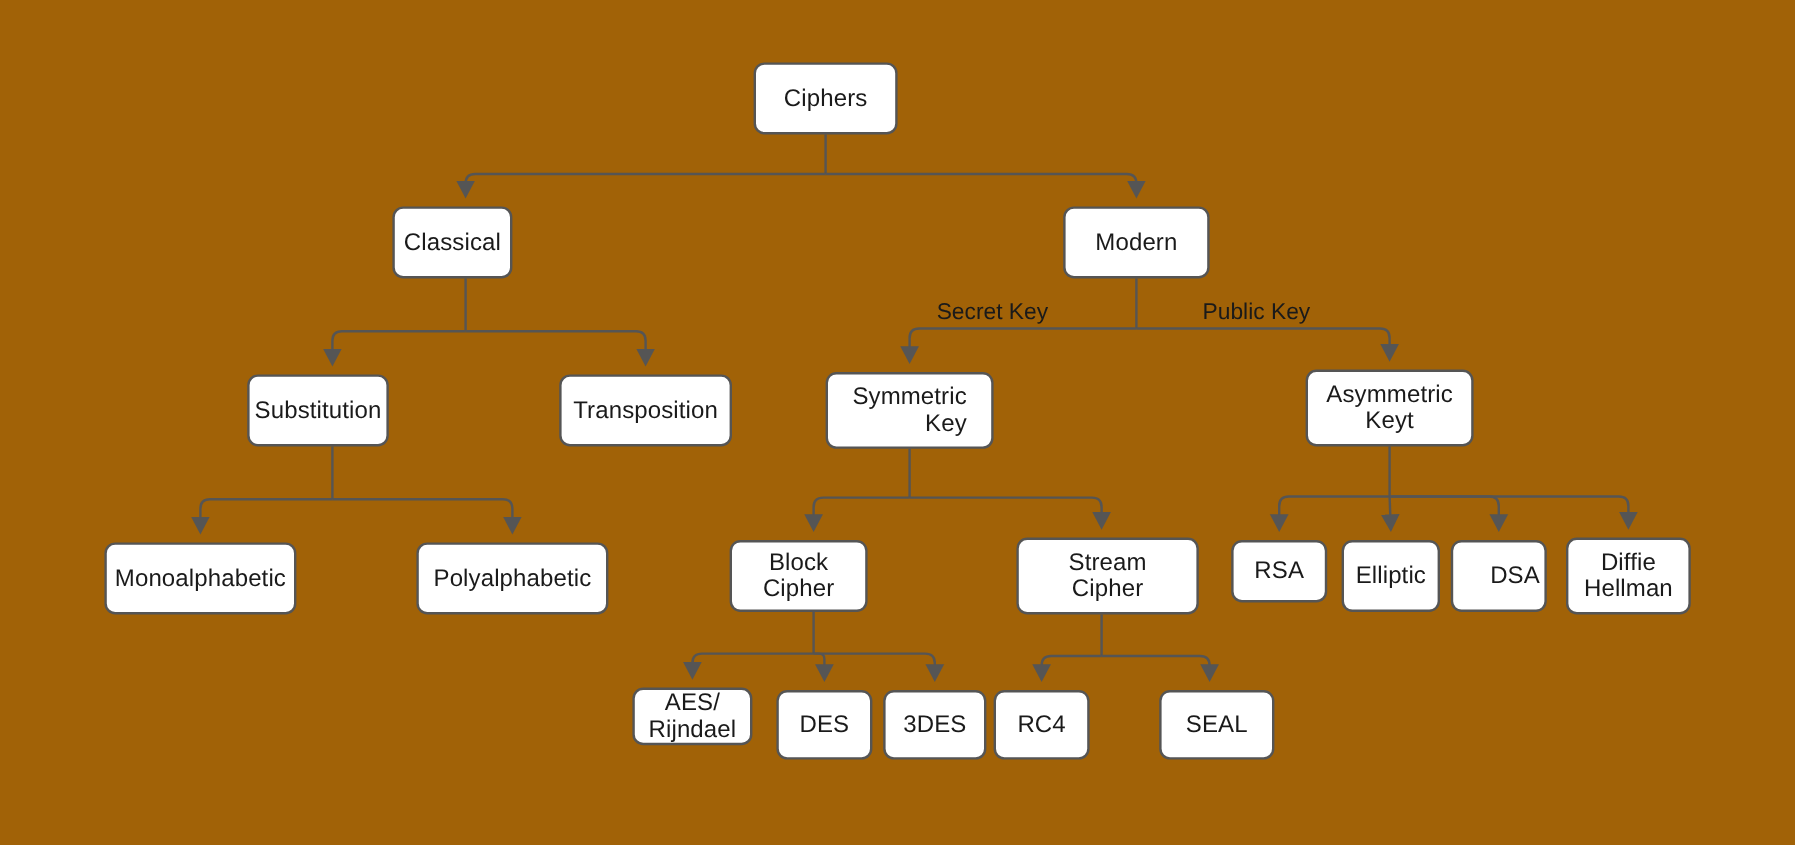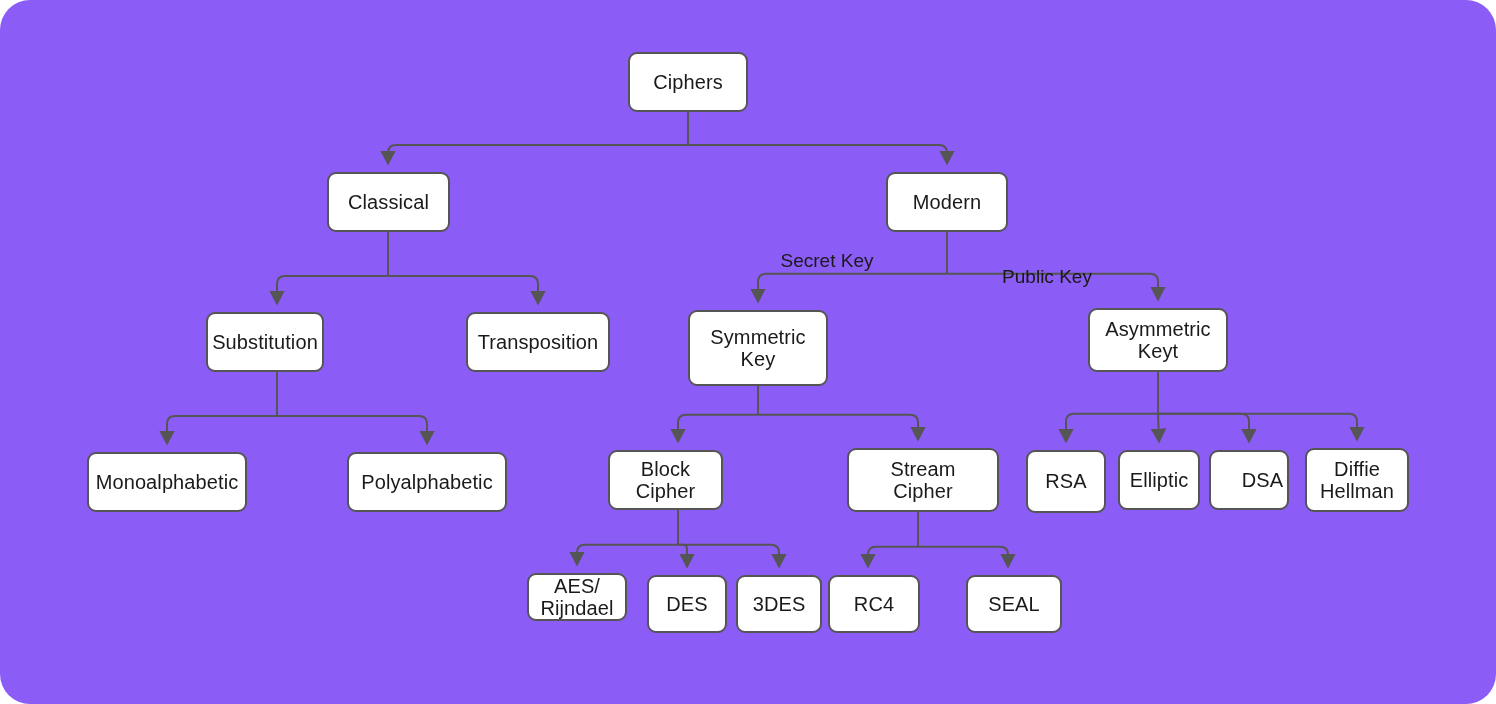--- a/index.html
+++ b/index.html
@@ -4,24 +4,23 @@
 <style>
   html, body {
     margin: 0;
     padding: 0;
     background: #ffffff;
   }
   #diagram-root {
     position: relative;
     width: 1496px;
     height: 704px;
-    background: #8b5cf6;
+    background: #a16207;
     font-family: "Liberation Sans", sans-serif;
     overflow: hidden;
-    border-radius: 30px;
   }
   svg#edges-layer {
     position: absolute;
     left: 0;
     top: 0;
     width: 1496px;
     height: 704px;
   }
   .node-box {
     position: absolute;
@@ -84,42 +83,42 @@
         <path d="M678,544.65 L585,544.65 Q577,544.65 577,552.65 L577,564" fill="none" stroke="#555555" stroke-width="2" stroke-linejoin="round" marker-end="url(#arrowhead)"></path>
         <path d="M678,544.65 L682.5,544.65 Q687,544.65 687,549.15 L687,566" fill="none" stroke="#555555" stroke-width="2" stroke-linejoin="round" marker-end="url(#arrowhead)"></path>
         <path d="M678,544.65 L771,544.65 Q779,544.65 779,552.65 L779,566" fill="none" stroke="#555555" stroke-width="2" stroke-linejoin="round" marker-end="url(#arrowhead)"></path>
         <path d="M918,512 L918,546.65" fill="none" stroke="#555555" stroke-width="2"></path>
         <path d="M918,546.65 L876,546.65 Q868,546.65 868,554.65 L868,566" fill="none" stroke="#555555" stroke-width="2" stroke-linejoin="round" marker-end="url(#arrowhead)"></path>
         <path d="M918,546.65 L1000,546.65 Q1008,546.65 1008,554.65 L1008,566" fill="none" stroke="#555555" stroke-width="2" stroke-linejoin="round" marker-end="url(#arrowhead)"></path>
       </g>
   </svg>
   <div id="nodes-layer">
       <div class="node-box" style="left: 628px; top: 52px; width: 120px; height: 60px; font-size: 20px; background: rgb(255, 255, 255); border-color: rgb(85, 85, 85); color: rgb(26, 26, 26);">Ciphers</div>
-      <div class="node-box" style="left: 327px; top: 172px; width: 123px; height: 60px; font-size: 20px; background: rgb(255, 255, 255); border-color: rgb(85, 85, 85); color: rgb(26, 26, 26);">Classical</div>
+      <div class="node-box" style="left: 327px; top: 172px; width: 100px; height: 60px; font-size: 20px; background: rgb(255, 255, 255); border-color: rgb(85, 85, 85); color: rgb(26, 26, 26);">Classical</div>
       <div class="node-box" style="left: 886px; top: 172px; width: 122px; height: 60px; font-size: 20px; background: rgb(255, 255, 255); border-color: rgb(85, 85, 85); color: rgb(26, 26, 26);">Modern</div>
       <div class="node-box" style="left: 206px; top: 312px; width: 118px; height: 60px; font-size: 20px; background: rgb(255, 255, 255); border-color: rgb(85, 85, 85); color: rgb(26, 26, 26);">Substitution</div>
       <div class="node-box" style="left: 466px; top: 312px; width: 144px; height: 60px; font-size: 20px; background: rgb(255, 255, 255); border-color: rgb(85, 85, 85); color: rgb(26, 26, 26);">Transposition</div>
-      <div class="node-box" style="left: 688px; top: 310px; width: 140px; height: 76px; font-size: 20px; background: rgb(255, 255, 255); border-color: rgb(85, 85, 85); color: rgb(26, 26, 26);">Symmetric
+      <div class="node-box" style="left: 688px; top: 310px; width: 140px; height: 64px; font-size: 20px; background: rgb(255, 255, 255); border-color: rgb(85, 85, 85); color: rgb(26, 26, 26); text-align: right;">Symmetric
 Key</div>
       <div class="node-box" style="left: 1088px; top: 308px; width: 140px; height: 64px; font-size: 20px; background: rgb(255, 255, 255); border-color: rgb(85, 85, 85); color: rgb(26, 26, 26);">Asymmetric
 Keyt</div>
       <div class="node-box" style="left: 87px; top: 452px; width: 160px; height: 60px; font-size: 20px; background: rgb(255, 255, 255); border-color: rgb(85, 85, 85); color: rgb(26, 26, 26);">Monoalphabetic</div>
       <div class="node-box" style="left: 347px; top: 452px; width: 160px; height: 60px; font-size: 20px; background: rgb(255, 255, 255); border-color: rgb(85, 85, 85); color: rgb(26, 26, 26);">Polyalphabetic</div>
       <div class="node-box" style="left: 608px; top: 450px; width: 115px; height: 60px; font-size: 20px; background: rgb(255, 255, 255); border-color: rgb(85, 85, 85); color: rgb(26, 26, 26);">Block Cipher</div>
       <div class="node-box" style="left: 847px; top: 448px; width: 152px; height: 64px; font-size: 20px; background: rgb(255, 255, 255); border-color: rgb(85, 85, 85); color: rgb(26, 26, 26);">Stream
 Cipher</div>
-      <div class="node-box" style="left: 1026px; top: 450px; width: 80px; height: 63px; font-size: 20px; background: rgb(255, 255, 255); border-color: rgb(85, 85, 85); color: rgb(26, 26, 26);">RSA</div>
+      <div class="node-box" style="left: 1026px; top: 450px; width: 80px; height: 52px; font-size: 20px; background: rgb(255, 255, 255); border-color: rgb(85, 85, 85); color: rgb(26, 26, 26);">RSA</div>
       <div class="node-box" style="left: 1118px; top: 450px; width: 82px; height: 60px; font-size: 20px; background: rgb(255, 255, 255); border-color: rgb(85, 85, 85); color: rgb(26, 26, 26);">Elliptic</div>
       <div class="node-box" style="left: 1209px; top: 450px; width: 80px; height: 60px; font-size: 20px; background: rgb(255, 255, 255); border-color: rgb(85, 85, 85); color: rgb(26, 26, 26); padding-left: 27px;">DSA</div>
       <div class="node-box" style="left: 1305px; top: 448px; width: 104px; height: 64px; font-size: 20px; background: rgb(255, 255, 255); border-color: rgb(85, 85, 85); color: rgb(26, 26, 26);">Diffie
 Hellman</div>
       <div class="node-box" style="left: 527px; top: 573px; width: 100px; height: 48px; font-size: 20px; background: rgb(255, 255, 255); border-color: rgb(85, 85, 85); color: rgb(26, 26, 26);">AES/
 Rijndael</div>
       <div class="node-box" style="left: 647px; top: 575px; width: 80px; height: 58px; font-size: 20px; background: rgb(255, 255, 255); border-color: rgb(85, 85, 85); color: rgb(26, 26, 26);">DES</div>
       <div class="node-box" style="left: 736px; top: 575px; width: 86px; height: 58px; font-size: 20px; background: rgb(255, 255, 255); border-color: rgb(85, 85, 85); color: rgb(26, 26, 26);">3DES</div>
-      <div class="node-box" style="left: 828px; top: 575px; width: 92px; height: 58px; font-size: 20px; background: rgb(255, 255, 255); border-color: rgb(85, 85, 85); color: rgb(26, 26, 26);">RC4</div>
+      <div class="node-box" style="left: 828px; top: 575px; width: 80px; height: 58px; font-size: 20px; background: rgb(255, 255, 255); border-color: rgb(85, 85, 85); color: rgb(26, 26, 26);">RC4</div>
       <div class="node-box" style="left: 966px; top: 575px; width: 96px; height: 58px; font-size: 20px; background: rgb(255, 255, 255); border-color: rgb(85, 85, 85); color: rgb(26, 26, 26);">SEAL</div>
     </div>
   <div id="labels-layer">
       <div class="edge-label" style="left: 827px; top: 260px; color: rgb(26, 26, 26);">Secret Key</div>
-      <div class="edge-label" style="left: 1047px; top: 260px; color: rgb(26, 26, 26); margin-top: 16px;">Public Key</div>
+      <div class="edge-label" style="left: 1047px; top: 260px; color: rgb(26, 26, 26);">Public Key</div>
     </div>
 </div>
 
 </body></html>

